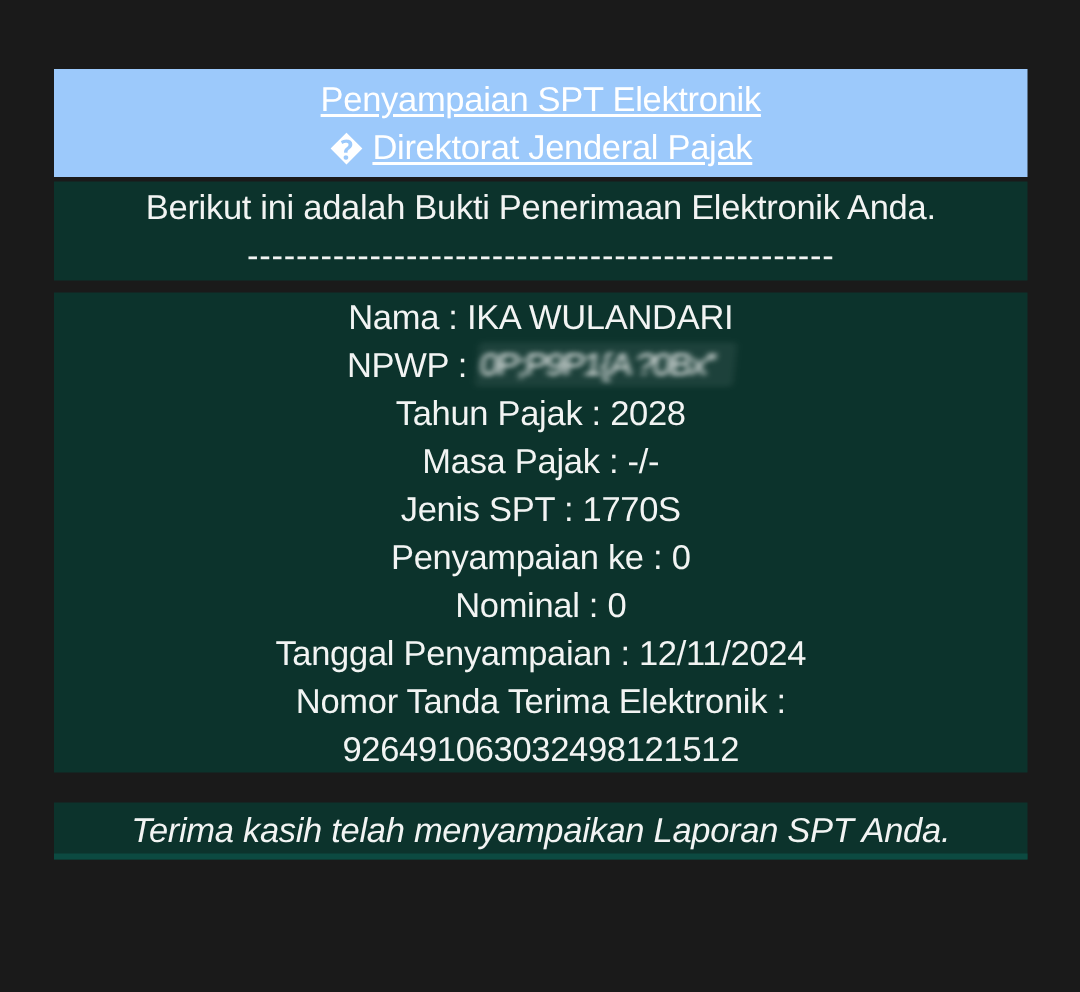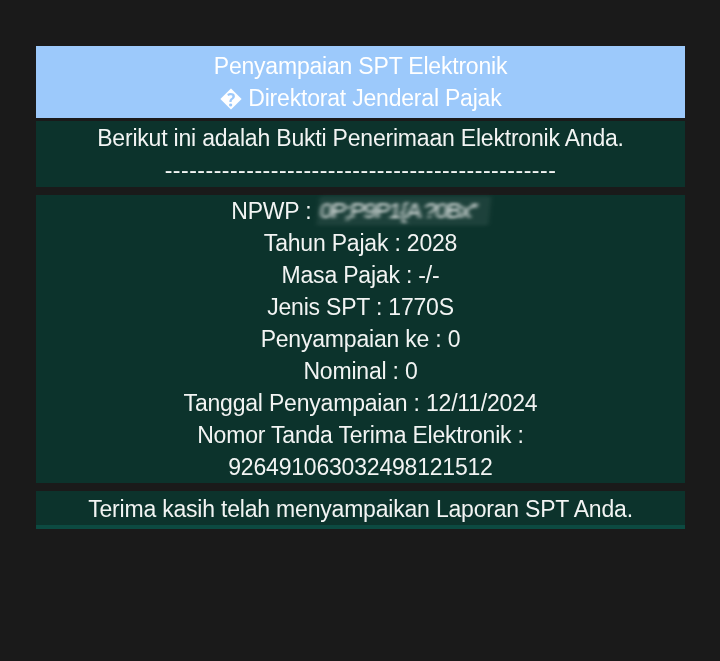--- a/index.html
+++ b/index.html
@@ -22,39 +22,41 @@
     margin-left:36px;
     text-align:center;
     font-size:23px;
     line-height:32px;
   }
   .header-box{
     margin-top:46px;
     background:var(--header-bg);
     padding:4px 0;
     color:#ffffff;
+    text-decoration:underline;
   }
   .intro-box{
     margin-top:3px;
     background:var(--panel-bg);
     padding:1px 0;
   }
   .divider{
     white-space:nowrap;
     letter-spacing:0.5px;
   }
   .main-box{
     margin-top:8px;
     background:var(--panel-bg);
   }
   .footer-box{
-    margin-top:8px;
+    margin-top:20px;
     background:var(--panel-bg);
     padding:2px 0 0 0;
     border-bottom:4px solid var(--footer-edge);
+    font-style:italic;
   }
   .line{white-space:nowrap;}
   .redacted{
     display:inline-block;
     filter:blur(2px);
     transform:skewX(-6deg) scaleY(0.92);
     background:rgba(255,255,255,0.07);
     padding:0 14px 0 2px;
     border-radius:3px;
     letter-spacing:-1.5px;
@@ -76,20 +78,21 @@
     </div>
   </div>
 
   <div class="panel intro-box">
     <div class="line">Berikut ini adalah Bukti Penerimaan Elektronik Anda.</div>
     <div class="line divider">------------------------------------------------</div>
   </div>
 
   <div class="panel main-box">
     <div>
+        <div class="line"><span>Nama : </span><span>IKA WULANDARI</span></div>
         <div class="line"><span>NPWP : </span><span class="redacted">0P;P9P1{A ?0Bx''</span></div>
         <div class="line"><span>Tahun Pajak : </span><span>2028</span></div>
         <div class="line"><span>Masa Pajak : </span><span>-/-</span></div>
         <div class="line"><span>Jenis SPT : </span><span>1770S</span></div>
         <div class="line"><span>Penyampaian ke : </span><span>0</span></div>
         <div class="line"><span>Nominal : </span><span>0</span></div>
         <div class="line"><span>Tanggal Penyampaian : </span><span>12/11/2024</span></div>
       </div>
     <div class="line">Nomor Tanda Terima Elektronik :</div>
     <div class="line">926491063032498121512</div>

